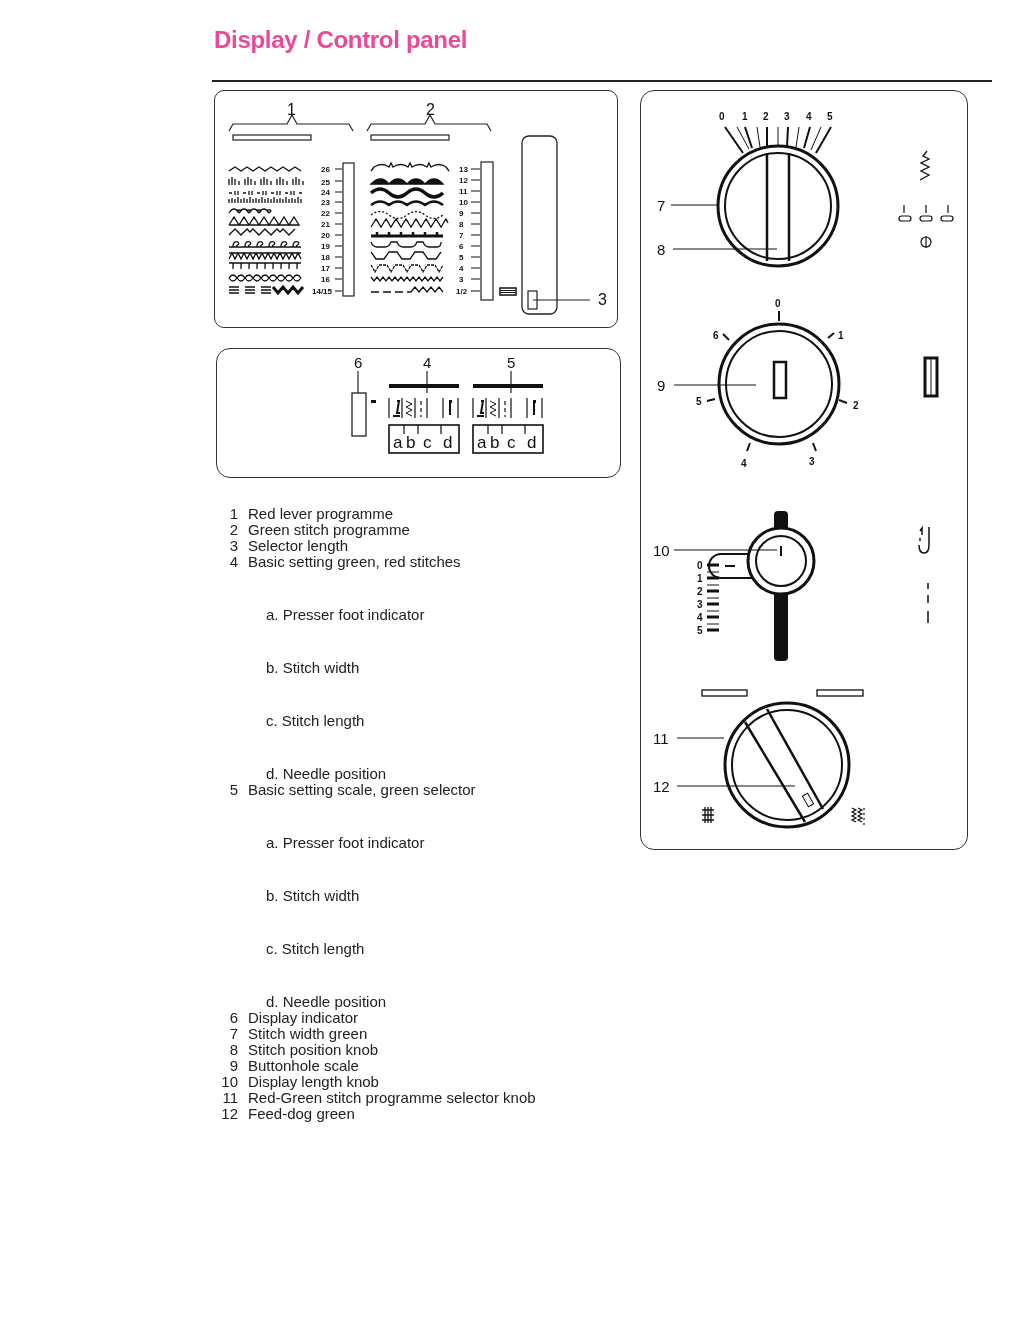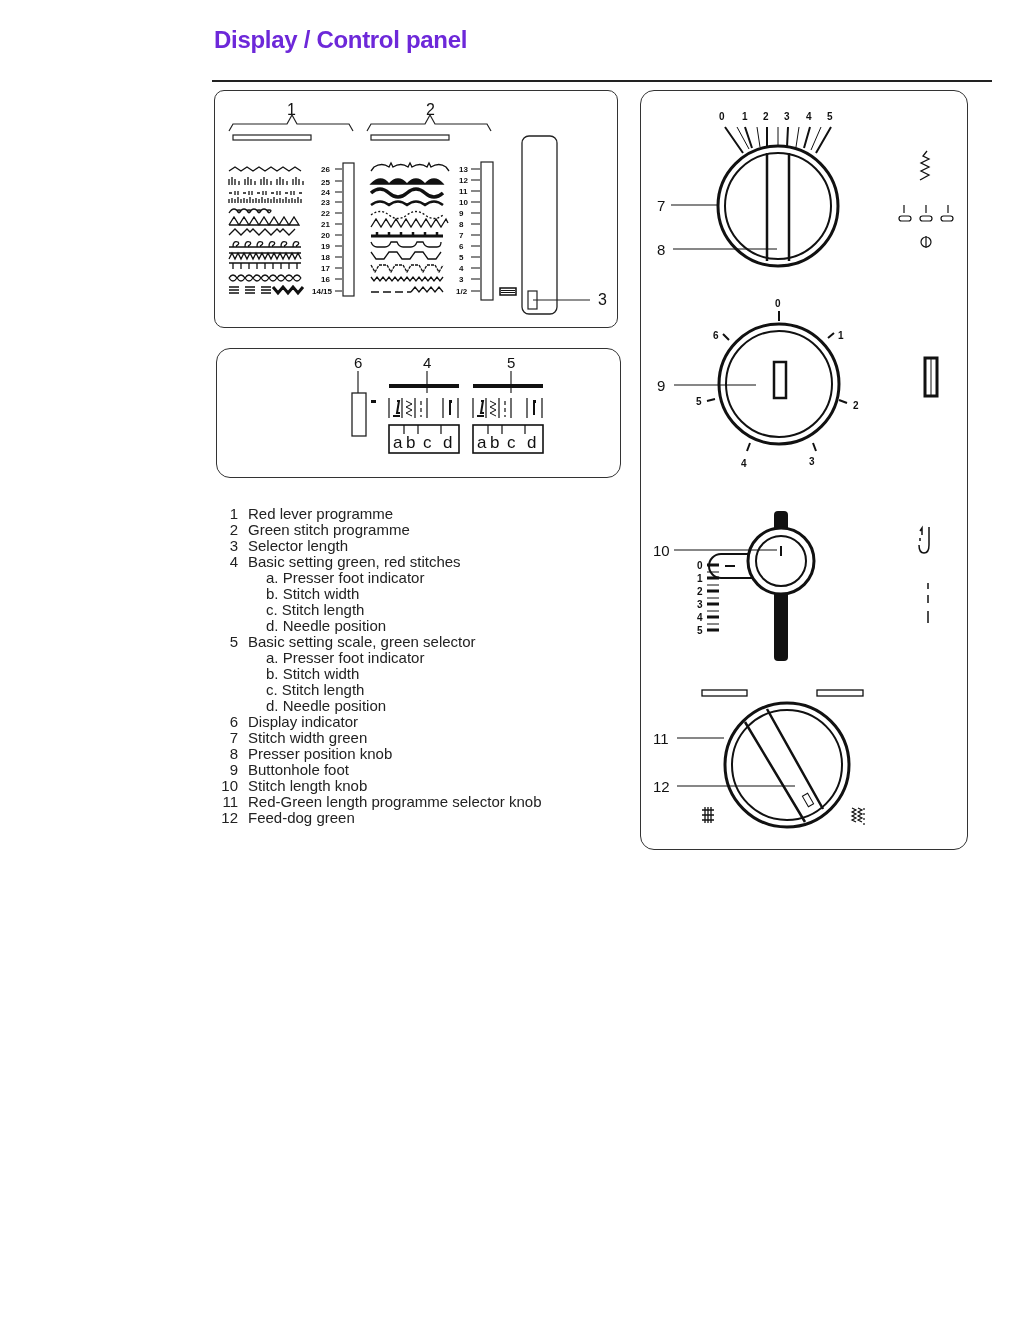--- a/index.html
+++ b/index.html
@@ -1,33 +1,33 @@
 <!DOCTYPE html>
 <html><head>
 <meta charset="utf-8">
 <style>
   * { box-sizing: border-box; margin: 0; padding: 0; }
   html, body { width: 1024px; height: 1326px; background: #ffffff; overflow: hidden; }
   body { position: relative; font-family: "Liberation Sans", "DejaVu Sans", sans-serif; color: #1a1a1a; }
 
-  .page-title { position: absolute; left: 214px; top: 26px; font-size: 24px; font-weight: bold; letter-spacing: -0.3px; color: #6d28d9; }
+  .page-title { position: absolute; left: 214px; top: 26px; font-size: 24px; font-weight: bold; letter-spacing: -0.3px; color: #ec4899; }
   .rule { position: absolute; left: 212px; top: 80px; width: 780px; height: 2px; background: #222; }
 
   .panel { position: absolute; border: 1.5px solid #333; border-radius: 10px; background: #fff; }
   #panel-programmes { left: 214px; top: 90px; width: 404px; height: 238px; }
   #panel-scale { left: 216px; top: 348px; width: 405px; height: 130px; border-radius: 14px; }
   #panel-controls { left: 640px; top: 90px; width: 328px; height: 760px; border-radius: 14px; }
 
   svg { position: absolute; left: 0; top: 0; overflow: visible; }
   svg text { font-family: "Liberation Sans", "DejaVu Sans", sans-serif; fill: #111; }
 
   .legend { position: absolute; left: 220px; top: 506px; width: 360px; font-size: 15px; line-height: 16px; color: #222; }
   .legend-row { display: flex; white-space: nowrap; }
   .legend-num { width: 28px; text-align: right; padding-right: 10px; flex: 0 0 28px; }
-  .legend-sub { padding-left: 46px; }
+  .legend-sub { padding-left: 46px; margin-top: 37px; }
 </style>
 </head>
 <body>
 
 <div class="page-title">Display / Control panel</div>
 <div class="rule"></div>
 
 <div class="panel" id="panel-programmes">
   <svg width="404" height="238">
 
@@ -302,31 +302,31 @@
   <div class="legend-row">
       <span class="legend-num">6</span>
       <span>Display indicator</span>
     </div>
   <div class="legend-row">
       <span class="legend-num">7</span>
       <span>Stitch width green</span>
     </div>
   <div class="legend-row">
       <span class="legend-num">8</span>
-      <span>Presser position knob</span>
+      <span>Stitch position knob</span>
     </div>
   <div class="legend-row">
       <span class="legend-num">9</span>
-      <span>Buttonhole foot</span>
+      <span>Buttonhole scale</span>
     </div>
   <div class="legend-row">
       <span class="legend-num">10</span>
-      <span>Stitch length knob</span>
+      <span>Display length knob</span>
     </div>
   <div class="legend-row">
       <span class="legend-num">11</span>
-      <span>Red-Green length programme selector knob</span>
+      <span>Red-Green stitch programme selector knob</span>
     </div>
   <div class="legend-row">
       <span class="legend-num">12</span>
       <span>Feed-dog green</span>
     </div>
 </div>
 
 </body></html>

